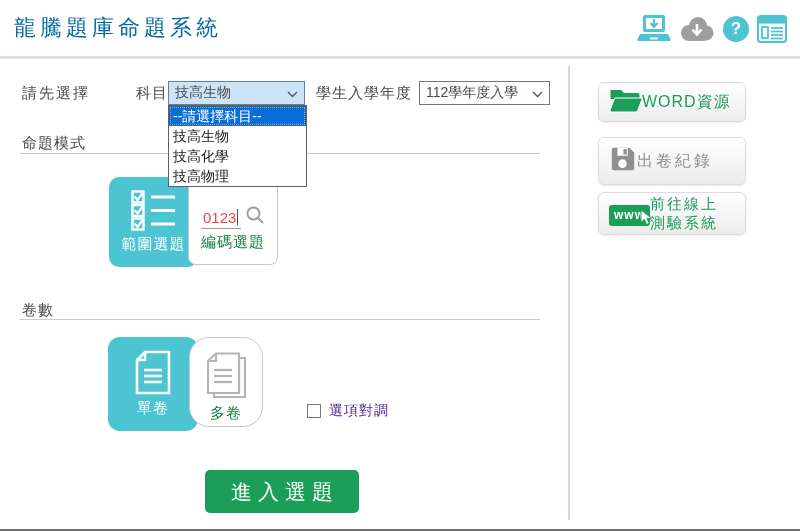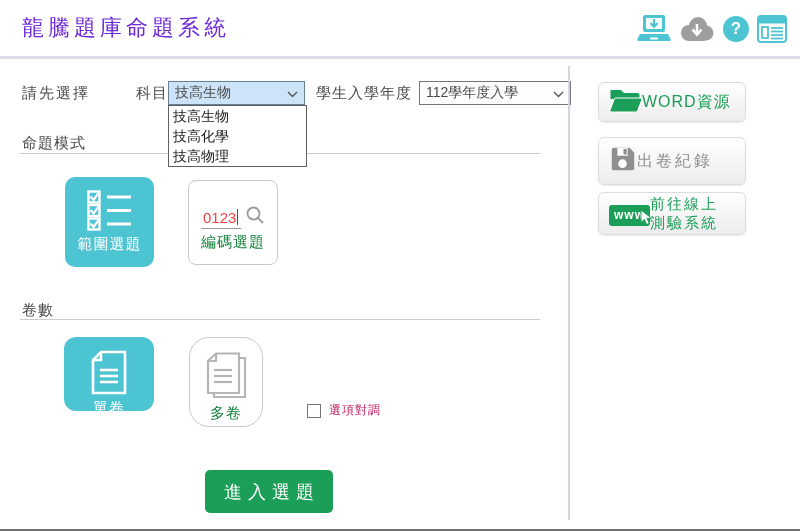--- a/index.html
+++ b/index.html
@@ -1,82 +1,82 @@
 <!DOCTYPE html>
 <html><head>
 <meta charset="utf-8">
 <style>
   * { margin:0; padding:0; box-sizing:border-box; }
   html,body { width:800px; height:532px; background:#fff;
     font-family:"Liberation Sans","DejaVu Sans",sans-serif; color:#4a4a4a; }
   .app { position:relative; width:800px; height:532px; background:#fff; overflow:hidden; }
 
   
-  .header-title { position:absolute; left:22px; top:13px; font-size:22px;
-    letter-spacing:4px; color:#6d28d9; }
+  .header-title { position:absolute; left:14px; top:13px; font-size:22px;
+    letter-spacing:4px; color:#0369a1; }
   .header-icons { position:absolute; right:13px; top:14px; display:flex;
     align-items:center; gap:8px; }
   .hicon { display:flex; align-items:center; justify-content:center; cursor:pointer; }
   .help-circle { width:26px; height:26px; border-radius:50%; background:#4dc4d2;
     color:#fff; font-weight:bold; font-size:17px; display:flex; align-items:center;
     justify-content:center; }
   .header-rule { position:absolute; left:0; top:56px; width:800px; height:3px;
     background:#dfdcec; }
 
   
   .lbl { position:absolute; font-size:15px; color:#4a4a4a; }
   .sel { position:absolute; height:24px; font-size:14px; display:flex;
     align-items:center; padding:0 6px; cursor:pointer; }
   .sel .chev { margin-left:auto; }
   .sel-subject { left:168px; top:81px; width:137px; background:#cde4f8;
     border:1px solid #66809a; }
-  .sel-year { left:419px; top:81px; width:152px; background:#fdfdfd;
+  .sel-year { left:419px; top:81px; width:131px; background:#fdfdfd;
     border:1px solid #767676; }
 
   .dropdown { position:absolute; left:168px; top:105px; width:139px;
     background:#fff; border:1px solid #5f5f5f; z-index:20; }
   .dd-opt { font-size:14px; padding:1px 4px; line-height:18px; color:#1a1a1a;
     cursor:pointer; white-space:nowrap; }
   .dd-opt.hl { background:#0a6ed9; color:#fff; outline:1px dotted #d9953c;
     outline-offset:-2px; }
 
   
   .sec-head { position:absolute; left:22px; font-size:15px; color:#4a4a4a;
     letter-spacing:1px; }
   .rule { position:absolute; left:20px; width:520px; height:1px; background:#ccc; }
 
   
   .tile-teal { position:absolute; background:#4dc4d2; border-radius:10px;
     display:flex; flex-direction:column; align-items:center;
-    justify-content:space-between; padding:13px 0 16px; cursor:pointer; }
+    justify-content:space-between; padding:13px 0 16px; cursor:pointer;margin-left:44px; }
   .tile-teal .tlabel { color:#fff; font-size:15px; letter-spacing:1px; }
   .tile-card { position:absolute; background:#fff; border:1px solid #c8c8c8;
     border-radius:8px; display:flex; flex-direction:column; align-items:center;
     justify-content:space-between; cursor:pointer; }
   .tile-card .clabel { color:#15803d; font-size:15px; letter-spacing:1px; }
 
   .btn-range { left:65px; top:177px; width:89px; height:90px; }
   .card-code { left:188px; top:180px; width:90px; height:85px; padding:24px 0 12px; }
   .code-row { display:flex; align-items:flex-end; gap:4px; }
   .code-input-wrap { position:relative; }
   .code-input { width:40px; border:none; outline:none; border-bottom:1px solid #9a9a9a;
     font-size:15px; color:#ef4444; background:transparent; padding:0 0 2px 2px;
     font-family:inherit; }
   .caret { position:absolute; right:3px; top:0; width:1px; height:16px; background:#555; }
 
-  .btn-single { left:64px; top:337px; width:90px; height:74px; border-radius:12px; }
+  .btn-single { left:64px; top:337px; width:90px; height:94px; border-radius:12px; }
   .card-multi { left:189px; top:337px; width:74px; height:90px; padding:14px 0 11px;border-radius:20px; }
 
   .swap-row { position:absolute; left:307px; top:402px; display:flex;
     align-items:center; gap:8px; cursor:pointer; }
   .checkbox { width:14px; height:14px; border:1px solid #757575; background:#fff; }
-  .swap-label { font-size:12px; color:#be185d; letter-spacing:1px; }
-
-  .btn-enter { position:absolute; left:205px; top:470px; width:128px; height:43px;
-    background:#1b9e57; border:none; border-radius:5px; color:#fff; font-size:18px;
+  .swap-label { font-size:14px; color:#4c1d95; letter-spacing:1px; }
+
+  .btn-enter { position:absolute; left:205px; top:470px; width:154px; height:43px;
+    background:#1b9e57; border:none; border-radius:5px; color:#fff; font-size:21px;
     letter-spacing:6px; padding-left:6px; cursor:pointer; display:flex;
     align-items:center; justify-content:center; font-family:inherit; }
 
   
   .divider { position:absolute; left:568px; top:66px; width:2px; height:454px;
     background:#d6d2e8; }
   .side-btn { position:absolute; left:598px; width:148px; border:1px solid #dcdcdc;
     border-radius:6px; background:linear-gradient(#ffffff,#ececec);
     box-shadow:0 1px 2px rgba(0,0,0,.08); display:flex; align-items:center;
     padding:0 10px; cursor:pointer; }
@@ -158,20 +158,21 @@
   <div class="sel sel-year">
     <span>112學年度入學</span>
     <span class="chev">
       <svg width="11" height="7" viewBox="0 0 11 7">
           <path d="M1 1 L5.5 5.5 L10 1" fill="none" stroke="#555" stroke-width="1.4"></path>
         </svg>
     </span>
   </div>
 
   <div class="dropdown">
+    <div class="dd-opt hl">--請選擇科目--</div>
     <div class="dd-opt">技高生物</div>
     <div class="dd-opt">技高化學</div>
     <div class="dd-opt">技高物理</div>
   </div>
 
   <div class="sec-head" style="top:134px;">命題模式</div>
   <div class="rule" style="top:153px;"></div>
 
   <div class="tile-teal btn-range">
     <span>

